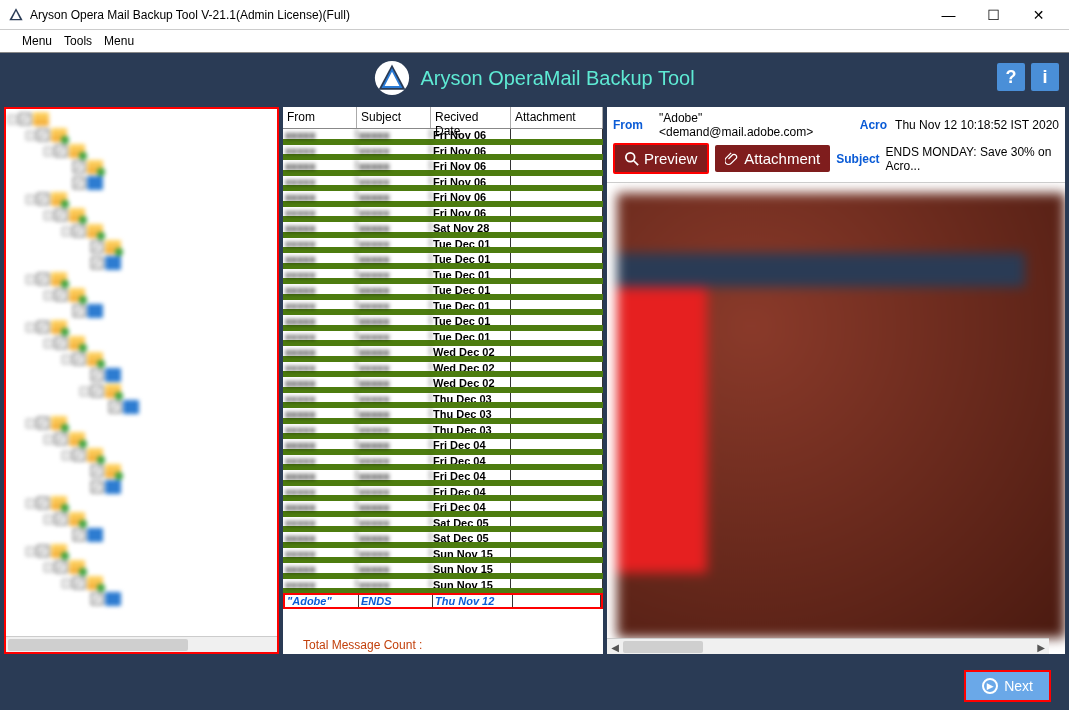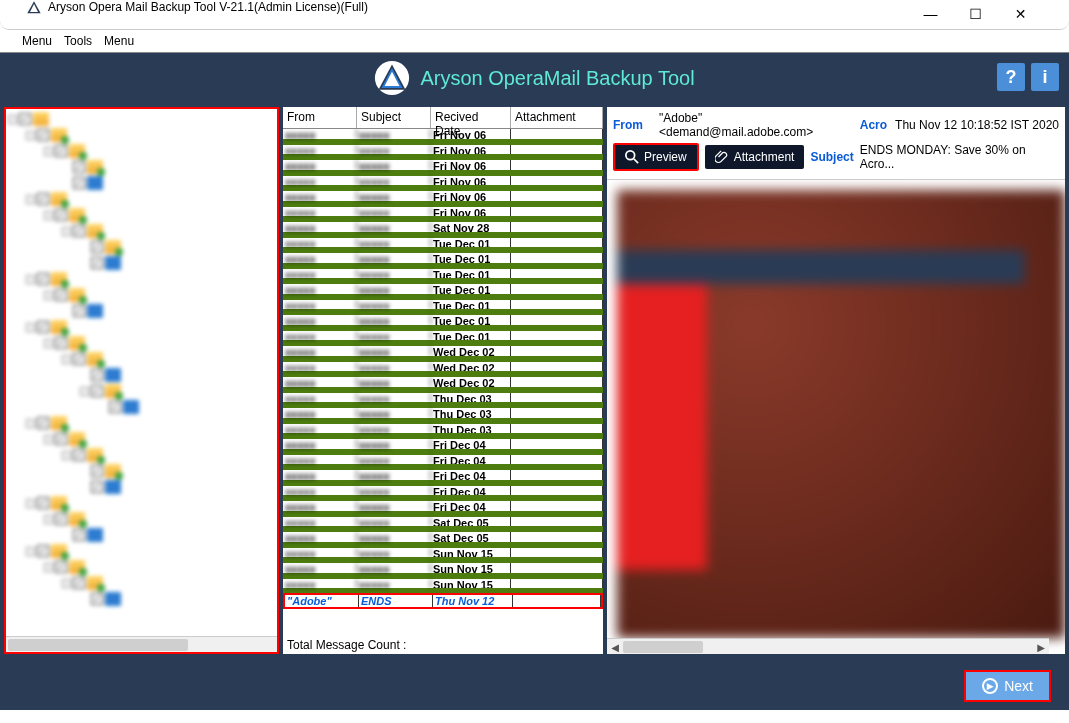--- a/index.html
+++ b/index.html
@@ -1,18 +1,18 @@
 <!DOCTYPE html>
 <html><head>
 <meta charset="utf-8">
 <style>
   * { box-sizing: border-box; margin: 0; padding: 0; }
   body { font-family: "Segoe UI", Tahoma, sans-serif; font-size: 12px; background: #fff; width: 1069px; height: 723px; overflow: hidden; position: relative; }
   
-  .titlebar { height: 30px; display: flex; align-items: flex-start; padding: 0 26px; border-bottom: 1px solid #ccc; border-radius: 9px; }
+  .titlebar { height: 30px; display: flex; align-items: center; padding: 0 8px; border-bottom: 1px solid #ccc; }
   .titlebar .logo { width: 16px; height: 16px; margin-right: 6px; }
   .titlebar .title { flex: 1; font-size: 12px; color: #000; }
   .titlebar .winbtn { width: 45px; height: 28px; display: flex; align-items: center; justify-content: center; font-size: 14px; cursor: pointer; }
   
   .menubar { height: 22px; display: flex; align-items: center; padding: 0 6px; gap: 12px; font-size: 12px; margin-left: 16px; }
   .menubar span { cursor: pointer; }
   
   .divider { height: 1px; background: #888; }
   
   .banner { background: #2a3b55; height: 50px; display: flex; align-items: center; justify-content: center; position: relative; }
@@ -46,30 +46,30 @@
   .list-header .cAtt { flex: 1; }
   .list-body { flex: 1; overflow-y: auto; overflow-x: hidden; position: relative; }
   .list-row { display: flex; height: 15.5px; border-bottom: 6px solid #4d7c0f; }
   .list-row .c { border-right: 1px solid #333; padding: 0 2px; font-size: 11px; font-weight: bold; white-space: nowrap; overflow: hidden; }
   .list-row .cFrom { width: 74px; filter: blur(2px); }
   .list-row .cSubject { width: 74px; filter: blur(2px); }
   .list-row .cDate { width: 80px; }
   .list-row .cAtt { flex: 1; }
   .list-row.selected { border: 2px solid red; margin: -1px 0; z-index: 2; position: relative; }
   .list-row.selected .c { color: #0a5bd6; font-style: italic; font-weight: bold; filter: none; }
-  .list-footer { height: 18px; padding: 2px 4px; color: #000000; font-size: 12px; background: #fff; }
+  .list-footer { height: 18px; padding: 2px 20px; color: #c2410c; font-size: 12px; background: #fff; }
   
   .preview-pane { flex: 1; background: #fff; display: flex; flex-direction: column; }
   .meta { padding: 4px 6px; font-size: 12px; }
   .meta-row { display: flex; align-items: center; gap: 8px; margin-bottom: 4px; }
   .meta-label { color: #0a5bd6; font-weight: bold; width: 38px; }
   .meta-label2 { color: #0a5bd6; font-weight: bold; }
   .meta-val { color: #000; }
   .tab-row { display: flex; gap: 6px; align-items: center; }
-  .tabbtn { background: #0f172a; color: #fff; padding: 5px 10px; border-radius: 2px; display: flex; align-items: center; gap: 5px; font-size: 12px; cursor: pointer; }
+  .tabbtn { background: #7f1d1d; color: #fff; padding: 5px 10px; border-radius: 2px; display: flex; align-items: center; gap: 5px; font-size: 15px; cursor: pointer; }
   .tabbtn.active { border: 2px solid red; }
   .tabbtn svg { width: 14px; height: 14px; }
   .preview-body { flex: 1; border-top: 1px solid #ccc; position: relative; overflow: hidden; }
   .preview-img { position: absolute; left: 10px; right: 0; top: 10px; bottom: 16px; background: radial-gradient(circle at 30% 30%, #8a3a2a, #4a1a10), repeating-radial-gradient(circle at 50% 50%, #a85a3a 0 30px, #7a3a2a 30px 60px); filter: blur(6px); }
   .preview-img::before { content:""; position: absolute; left: 0; top: 60px; width: 90px; height: 320px; background: #e62020; }
   .preview-img::after { content:""; position: absolute; left: 0; top: 60px; right: 40px; height: 34px; background: #2a3b55; }
   .preview-scroll-h { position: absolute; bottom: 0; left: 0; right: 16px; height: 16px; background: #f0f0f0; border-top: 1px solid #ccc; }
   .preview-scroll-h .thumb { position: absolute; left: 16px; top: 2px; height: 12px; width: 80px; background: #cfcfcf; border-radius: 2px; }
   .preview-scroll-h .arr { position: absolute; top: 0; width: 16px; height: 16px; display: flex; align-items: center; justify-content: center; font-size: 10px; color: #555; }
   .preview-scroll-h .arr.l { left: 0; }

